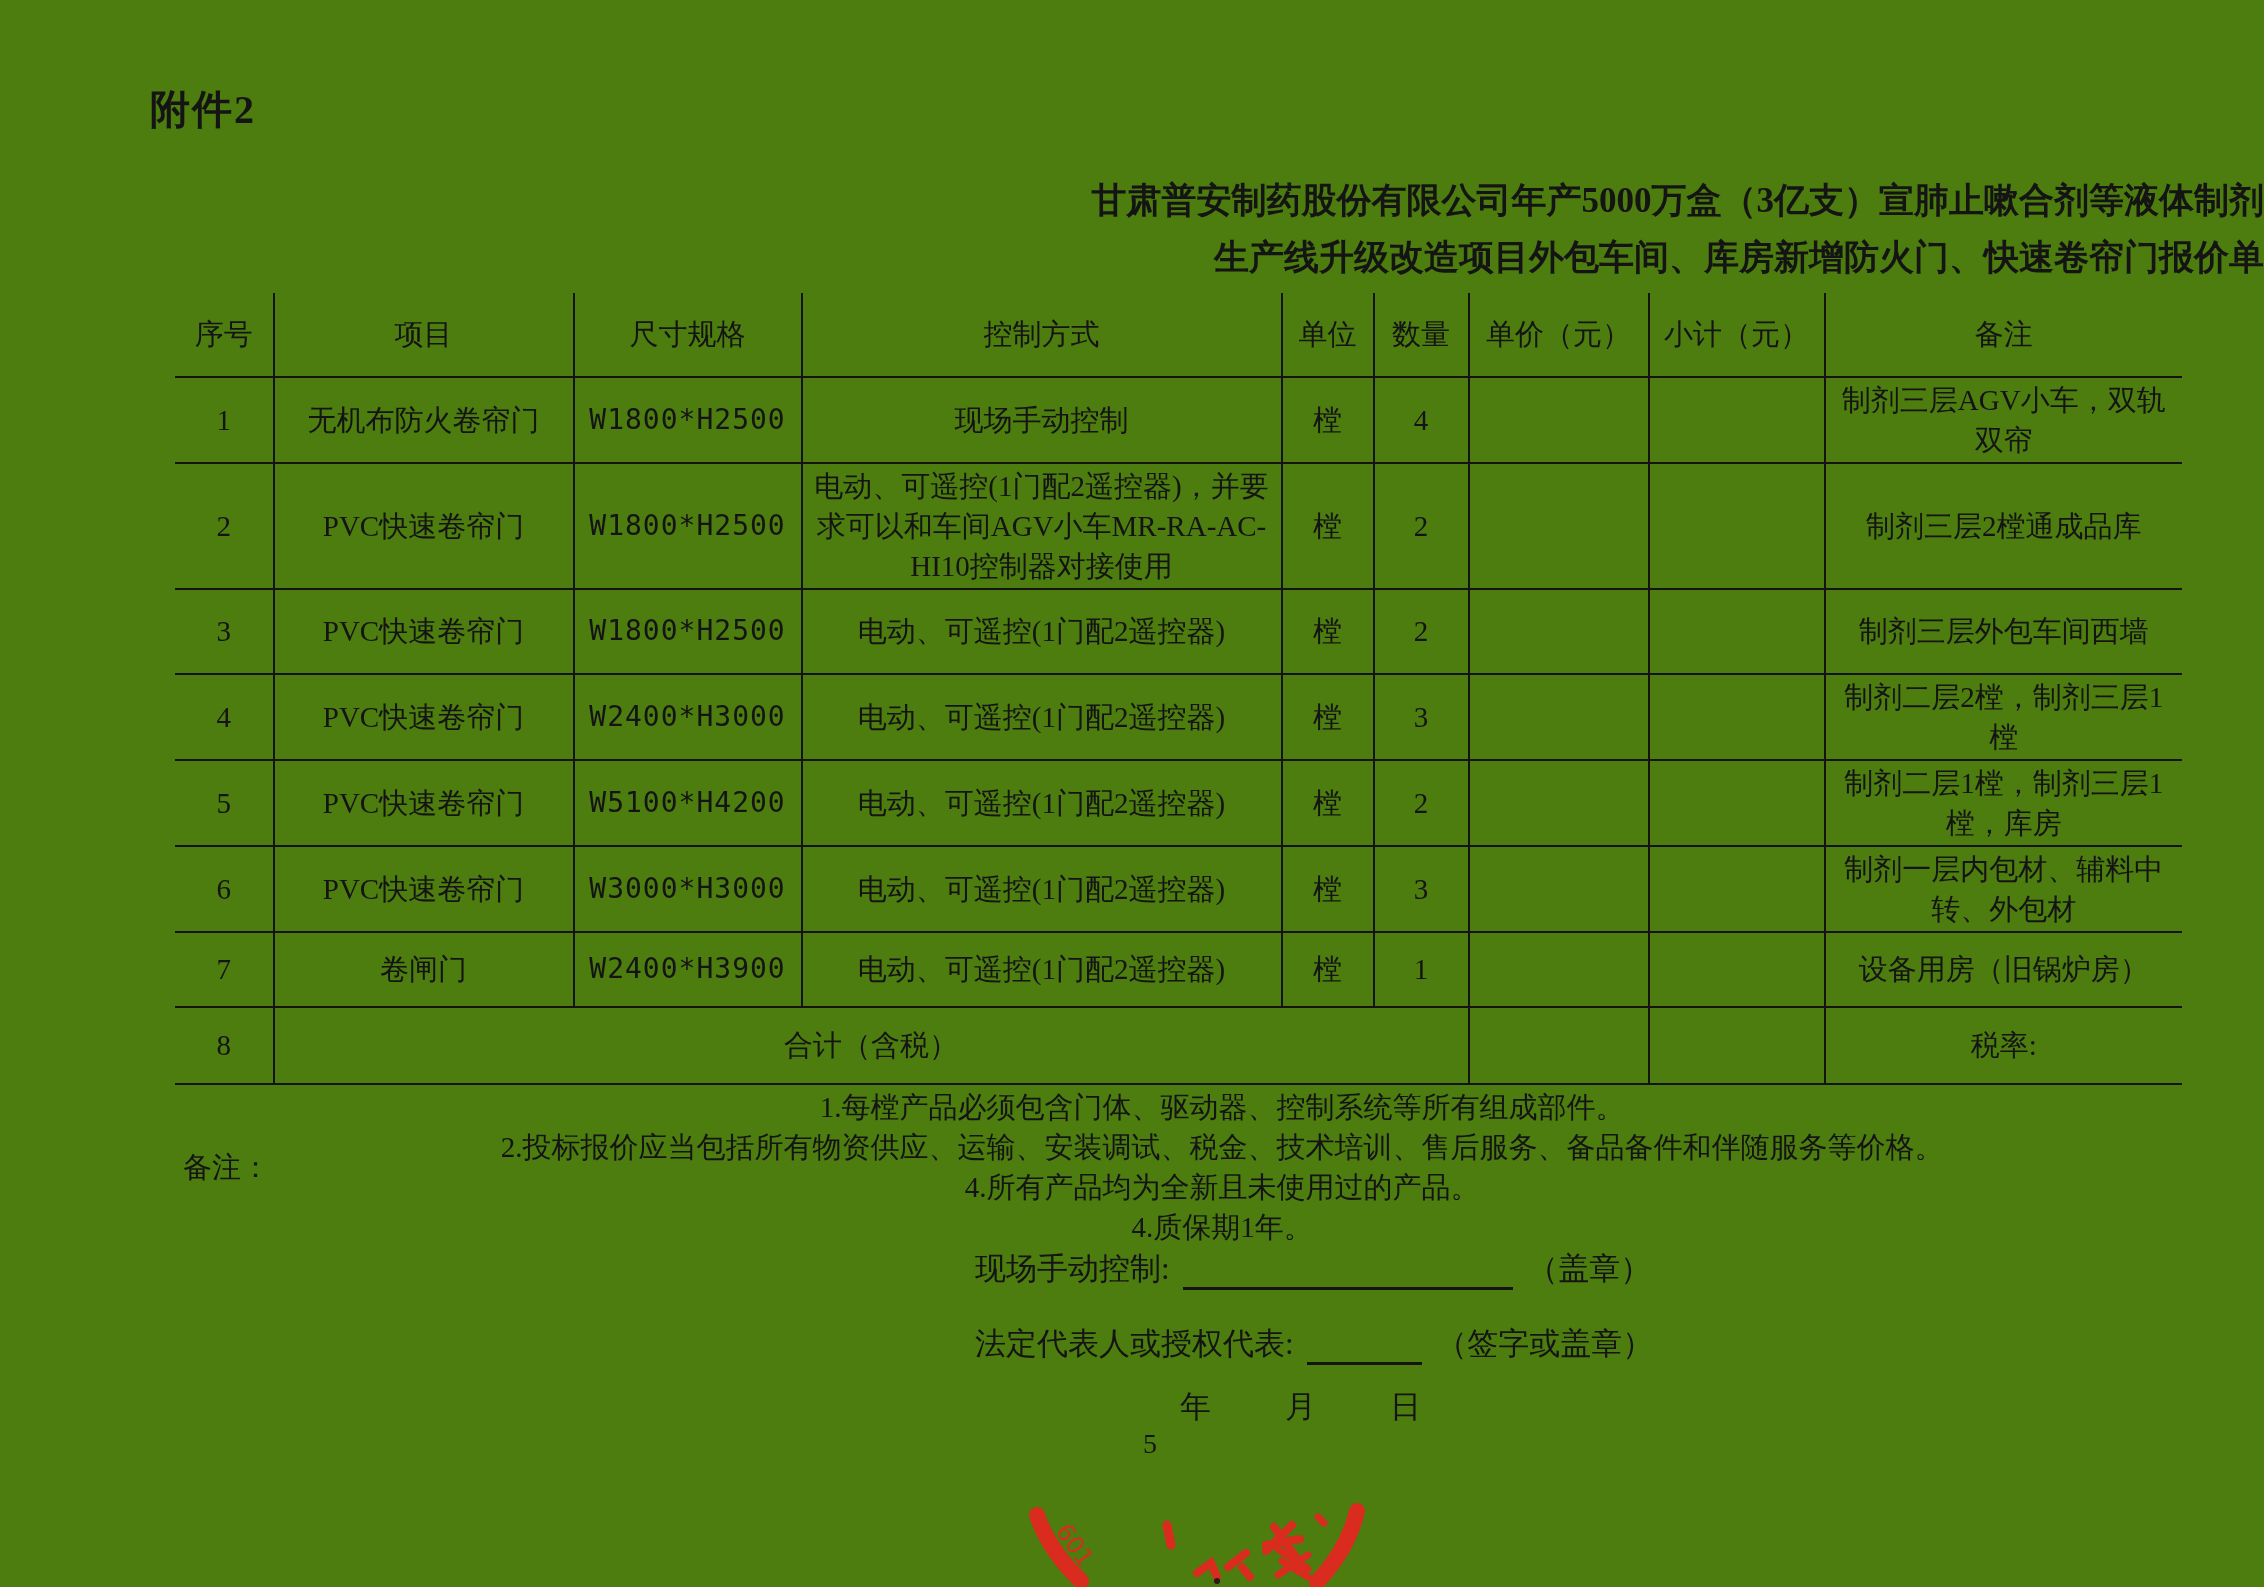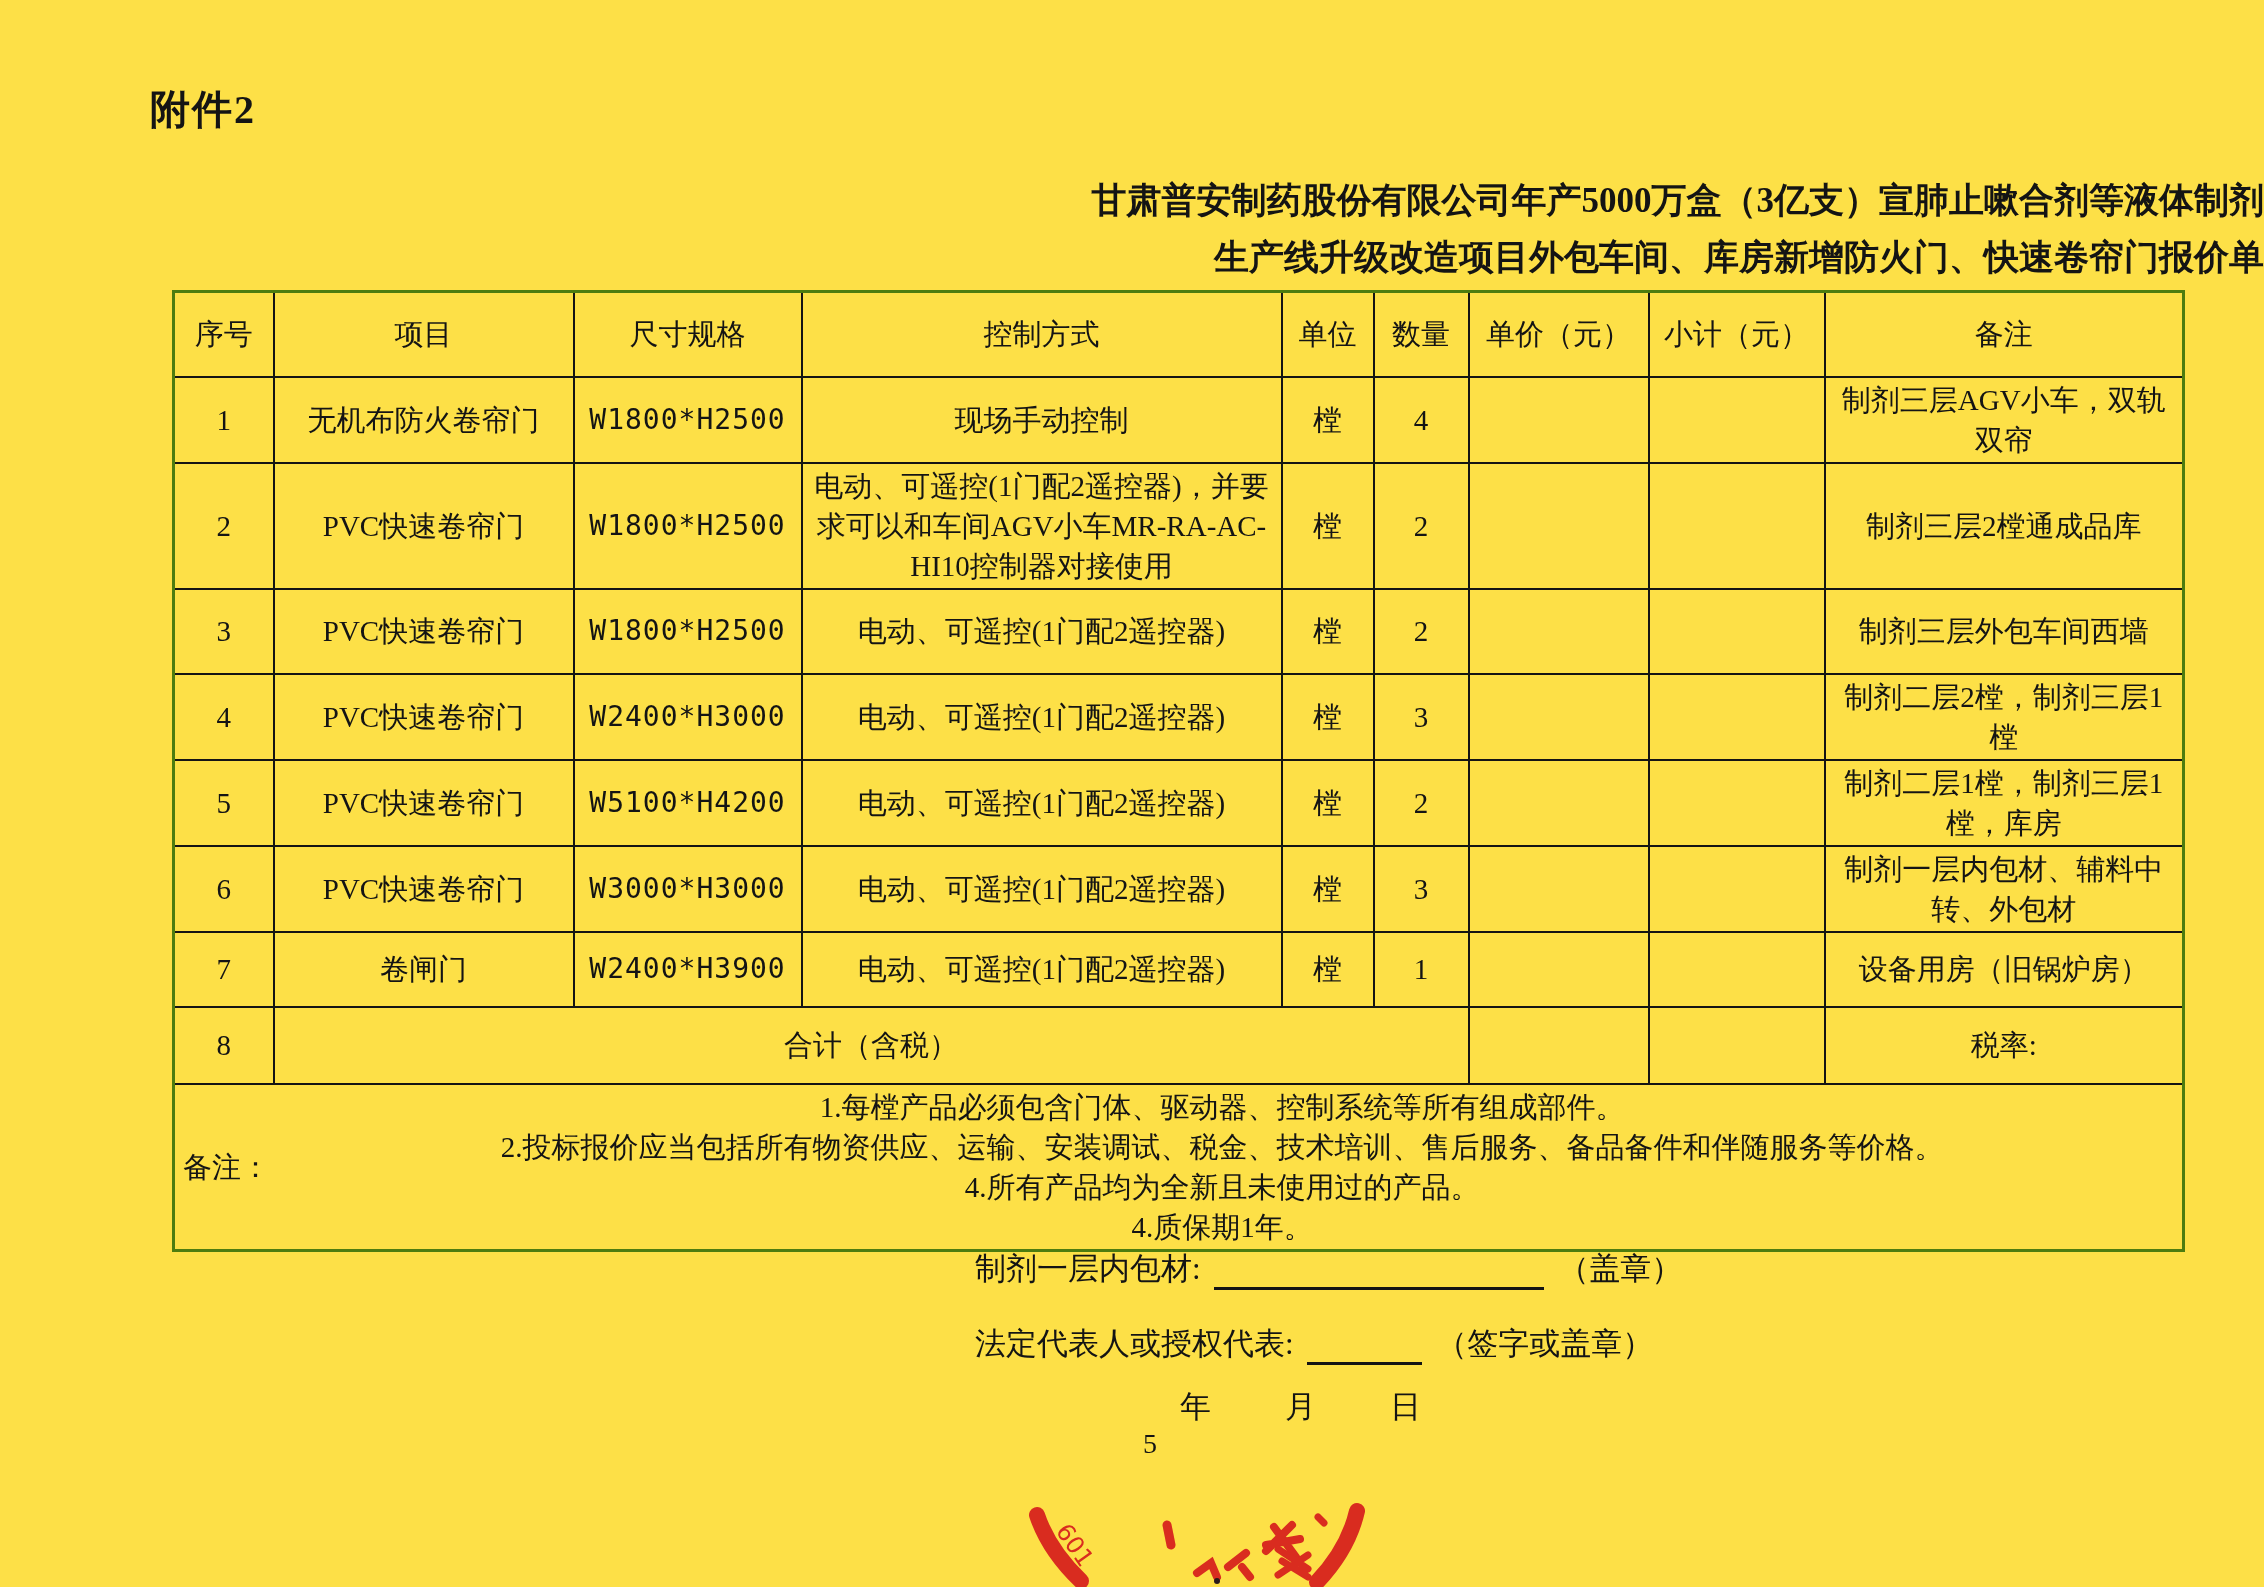--- a/index.html
+++ b/index.html
@@ -1,19 +1,19 @@
 <!DOCTYPE html>
 <html><head>
 <meta charset="utf-8">
 <style>
   html,body{margin:0;padding:0;background:#e8e8e8;}
   .page{
     position:relative;
     width:2264px;height:1587px;
-    background:#fde047;
+    background:#4d7c0f;
     overflow:hidden;
     font-family:"Liberation Serif","DejaVu Serif",serif;
     color:#141414;
   }
   .attachment{
     position:absolute;left:150px;top:82px;
     font-size:40px;font-weight:600;letter-spacing:2px;
   }
   .title{
     position:absolute;left:0;top:172px;width:2264px;
@@ -204,21 +204,21 @@
               <div>4.所有产品均为全新且未使用过的产品。</div>
               <div>4.质保期1年。</div>
             </div>
           </div>
         </td>
       </tr>
     </tbody>
   </table>
 
   <div class="sig-line sig-company">
-    <span>制剂一层内包材:</span>
+    <span>现场手动控制:</span>
     <span class="uline uline-long"></span>
     <span>（盖章）</span>
   </div>
 
   <div class="sig-line sig-rep">
     <span>法定代表人或授权代表:</span>
     <span class="uline uline-short"></span>
     <span>（签字或盖章）</span>
   </div>
 

